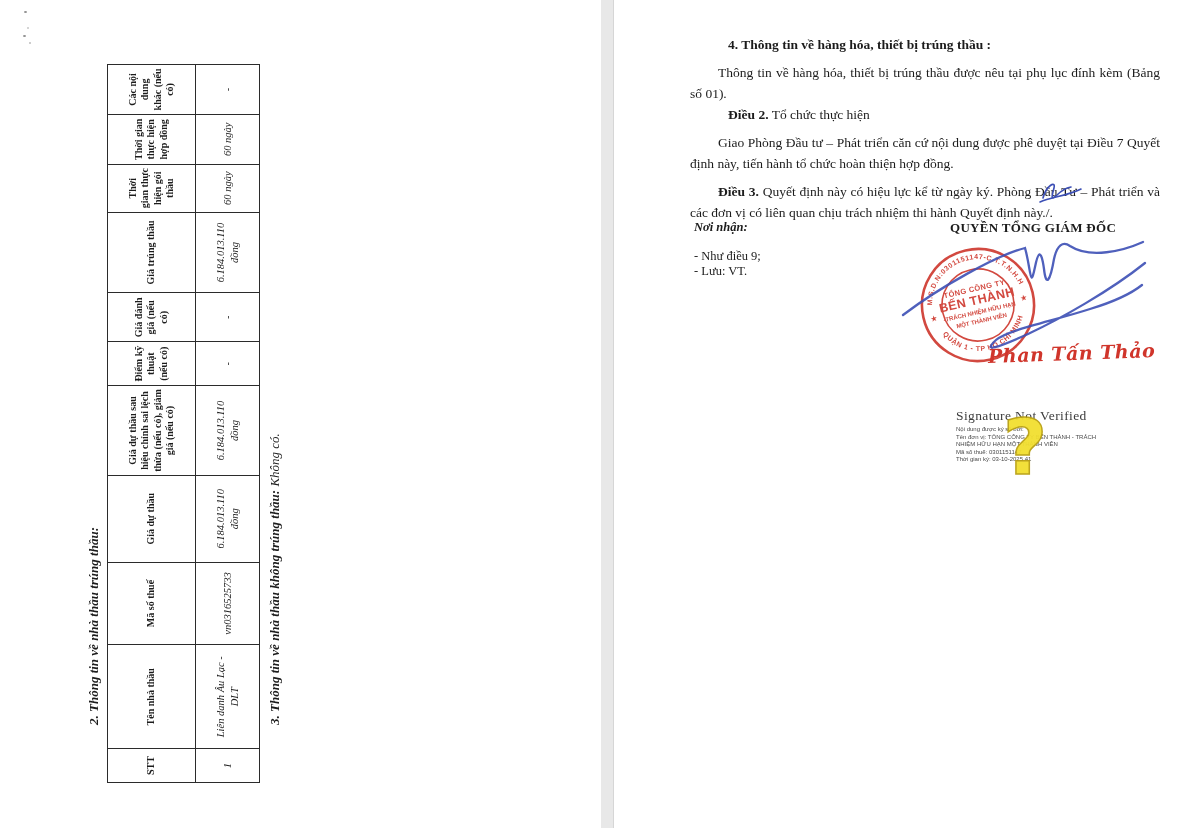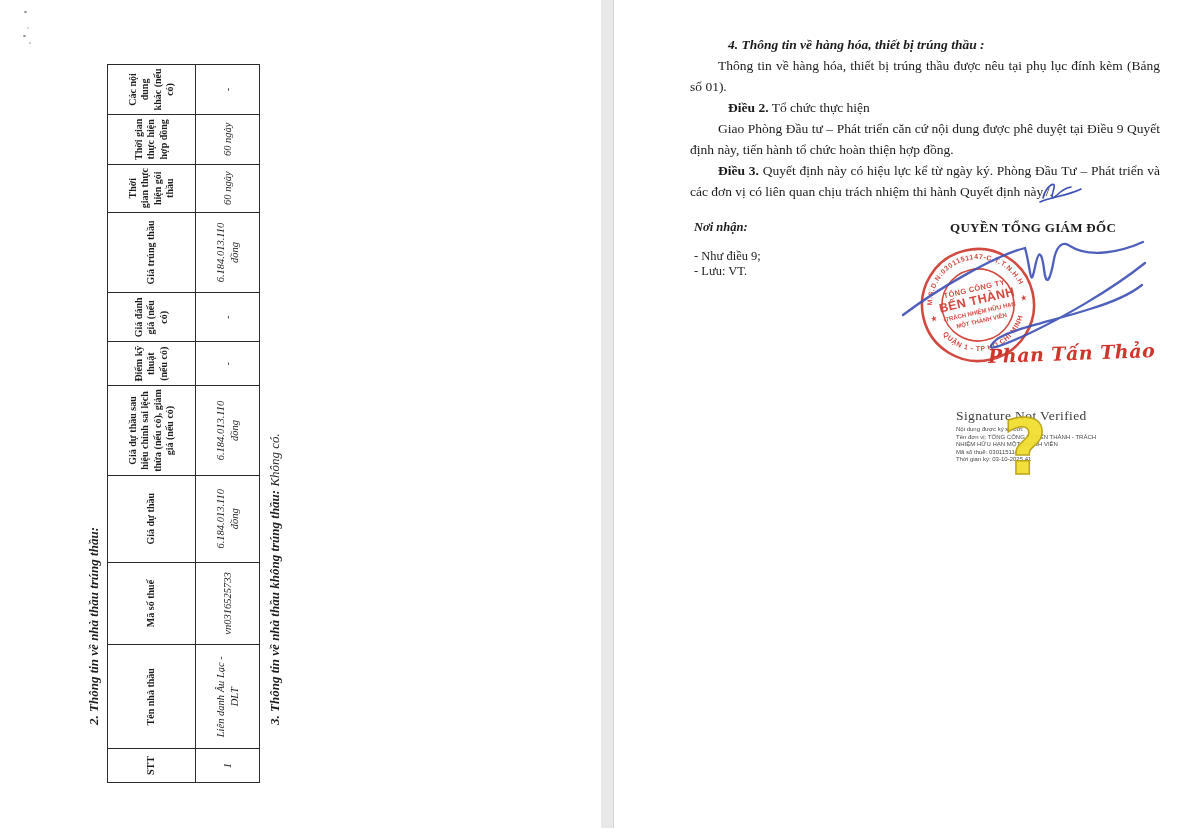--- a/index.html
+++ b/index.html
@@ -26,22 +26,22 @@
   #rtable .col:first-child { border-left:none; }
   .hc { height:88px; border-bottom:1px solid #2b2b2b; display:flex; align-items:center;
         justify-content:center; text-align:center; font-weight:bold; font-size:10px;
         line-height:1.25; padding:2px 3px; }
   .vc { height:63px; display:flex; align-items:center; justify-content:center;
         text-align:center; font-style:italic; font-size:10.5px; line-height:1.3; padding:2px 3px; }
 
   
   #rightbody { left:690px; top:34px; width:470px; font-size:13.5px; line-height:21px;
                text-align:justify; }
-  #rightbody .h4 { font-weight:bold; font-style:italic; padding-left:38px; text-align:left; }
-  #rightbody p { text-indent:28px;font-family:Liberation Serif, serif; }
+  #rightbody .h4 { font-weight:bold; padding-left:38px; text-align:left; }
+  #rightbody p { margin-top:7px; text-indent:28px;font-family:Liberation Serif, serif; }
   #rightbody .dieu { padding-left:38px; text-align:left; text-indent:0; }
   .b { font-weight:bold; }
 
   #recipients { left:694px; top:220px; font-size:12.5px; line-height:15px; }
   #recipients .rh { font-weight:bold; font-style:italic; margin-bottom:14px; }
   #signer-title { left:950px; top:220px; font-size:13px; font-weight:bold; letter-spacing:0.3px; }
 
   
   #stamp { left:915px; top:242px; width:126px; height:126px; transform:rotate(-13deg); opacity:0.92; }
   #stamp text { fill:#cf3a30; font-family:"Liberation Sans","DejaVu Sans",sans-serif; font-weight:bold; }
@@ -127,21 +127,21 @@
     <div id="sec3" class="seclabel"><span>3. Thông tin về nhà thầu không trúng thầu:</span><span class="norm"> Không có.</span></div>
   </div>
 </div>
 
 <div>
 
   <div id="rightbody" class="abs">
     <div class="h4">4. Thông tin về hàng hóa, thiết bị trúng thầu :</div>
     <p>Thông tin về hàng hóa, thiết bị trúng thầu được nêu tại phụ lục đính kèm (Bảng số 01).</p>
     <div class="dieu"><span class="b">Điều 2.</span><span> Tổ chức thực hiện</span></div>
-    <p>Giao Phòng Đầu tư – Phát triển căn cứ nội dung được phê duyệt tại Điều 9 Quyết định này, tiến hành tổ chức hoàn thiện hợp đồng.</p>
+    <p>Giao Phòng Đầu tư – Phát triển căn cứ nội dung được phê duyệt tại Điều 7 Quyết định này, tiến hành tổ chức hoàn thiện hợp đồng.</p>
     <p><span class="b">Điều 3.</span><span> Quyết định này có hiệu lực kể từ ngày ký. Phòng Đầu Tư – Phát triển và các đơn vị có liên quan chịu trách nhiệm thi hành Quyết định này./.</span></p>
   </div>
 
   <svg id="sig-initial" class="abs" width="48" height="30" viewBox="0 0 48 30">
     <path d="M 6,22 C 9,10 19,4 17,12 C 15,20 13,25 20,19 C 25,14 29,12 34,11" fill="none" stroke="#3c4fb5" stroke-width="1.6" stroke-linecap="round"></path>
     <path d="M 3,26 C 14,21 30,20 44,13" fill="none" stroke="#3c4fb5" stroke-width="1.6" stroke-linecap="round"></path>
   </svg>
 
   <div id="recipients" class="abs">
     <div class="rh">Nơi nhận:</div>

